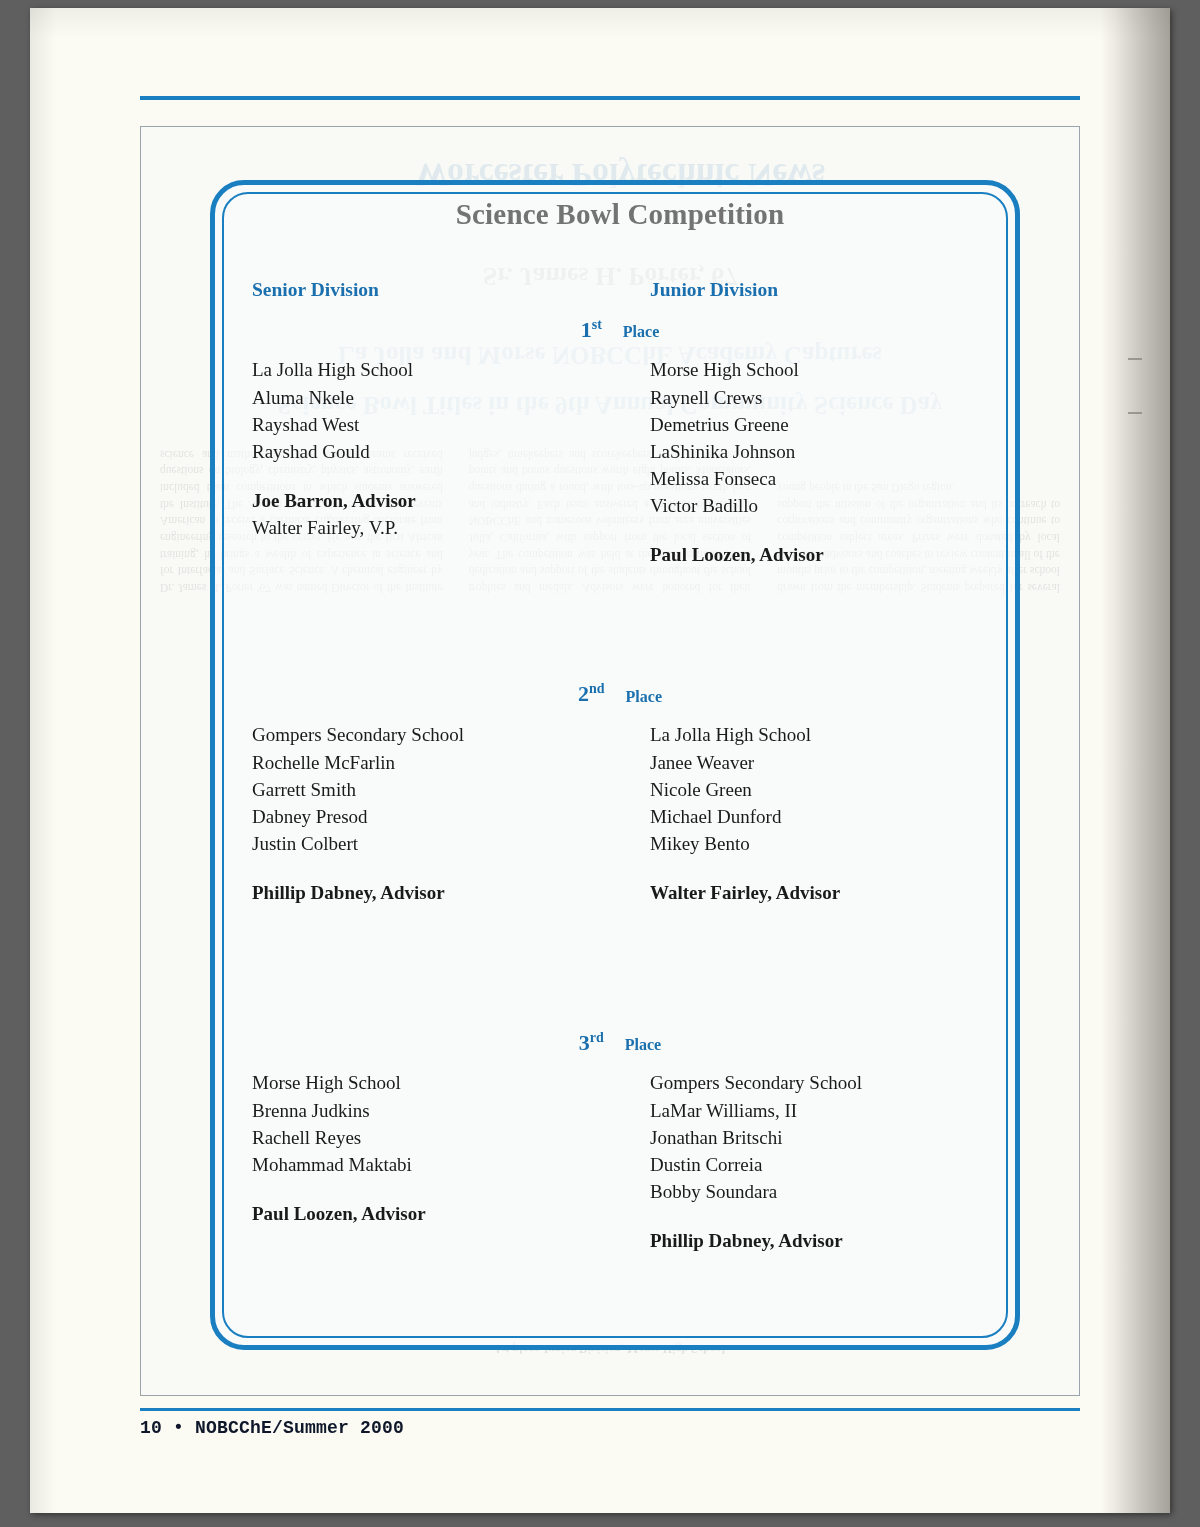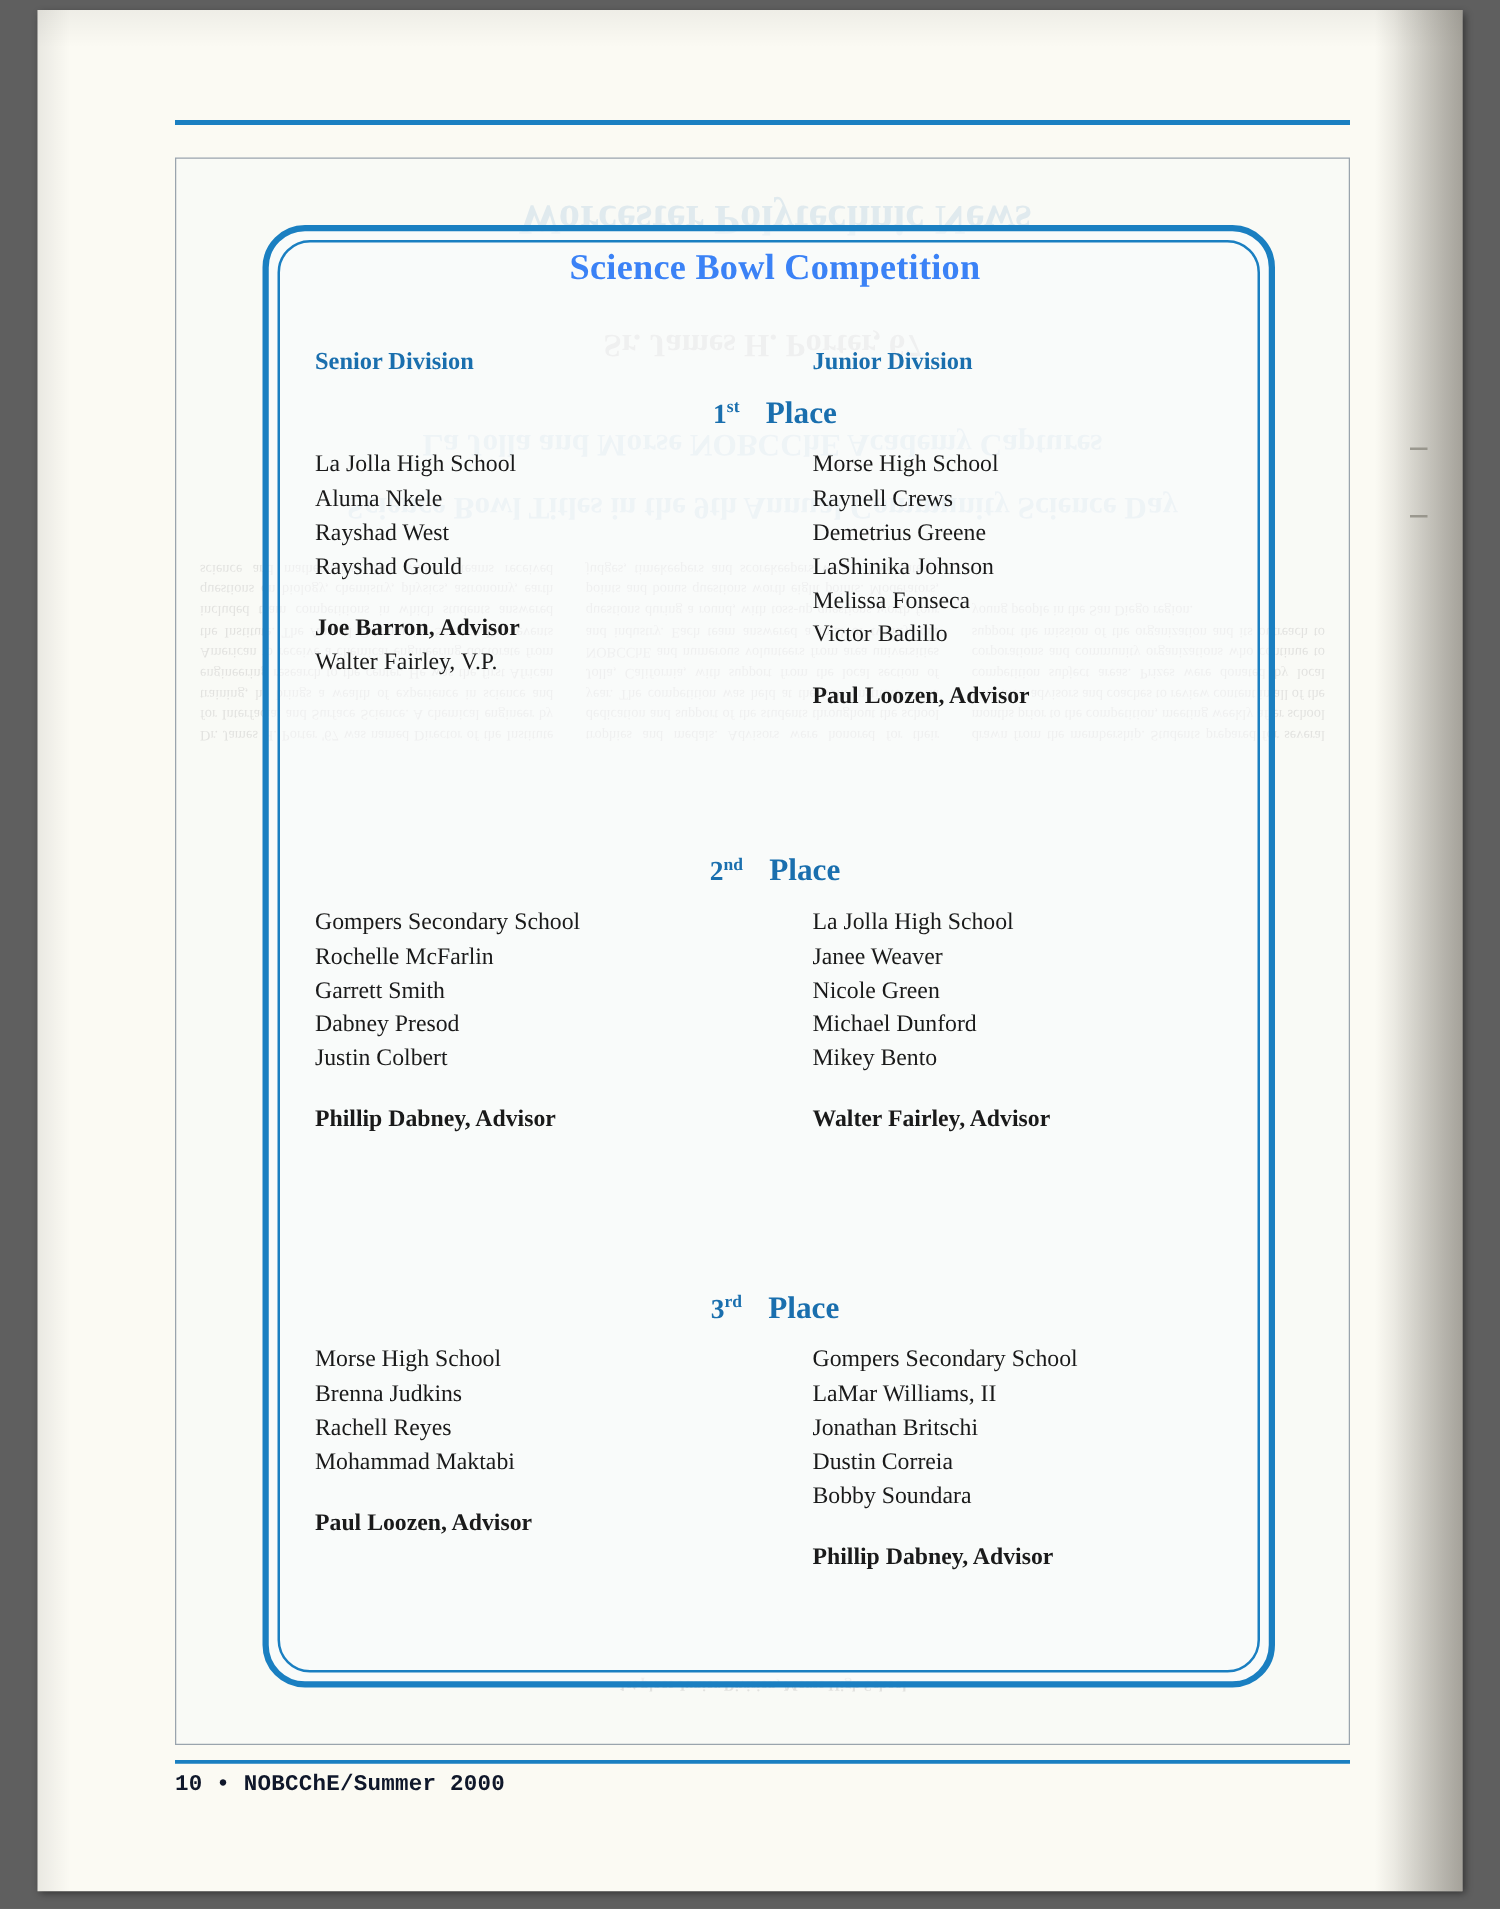--- a/index.html
+++ b/index.html
@@ -184,21 +184,21 @@
     position: absolute;
     left: 90px; top: 110px;
     width: 780px;
   }
 
   .main-title {
     text-align: center;
     font-family: "Liberation Serif", serif;
     font-weight: bold;
     font-size: 29px;
-    color: #3b82f6;
+    color: #737373;
     letter-spacing: .2px;
     margin-bottom: 48px;
   }
 
   .div-heads {
     position: relative;
     height: 28px;
     margin-bottom: 10px;
   }
   .div-head {
@@ -217,21 +217,21 @@
     font-weight: bold;
     font-size: 22px;
     color: #1a6fae;
     margin: 0 0 14px 0;
   }
   .place-label sup {
     font-size: 14px;
     vertical-align: super;
   }
   .place-label .pl-word {
-    font-size: 25px;
+    font-size: 16px;
     margin-left: 21px;
   }
 
   .place-block {
     position: relative;
     margin-bottom: 6px;
   }
   .cols {
     position: relative;
     min-height: 40px;

